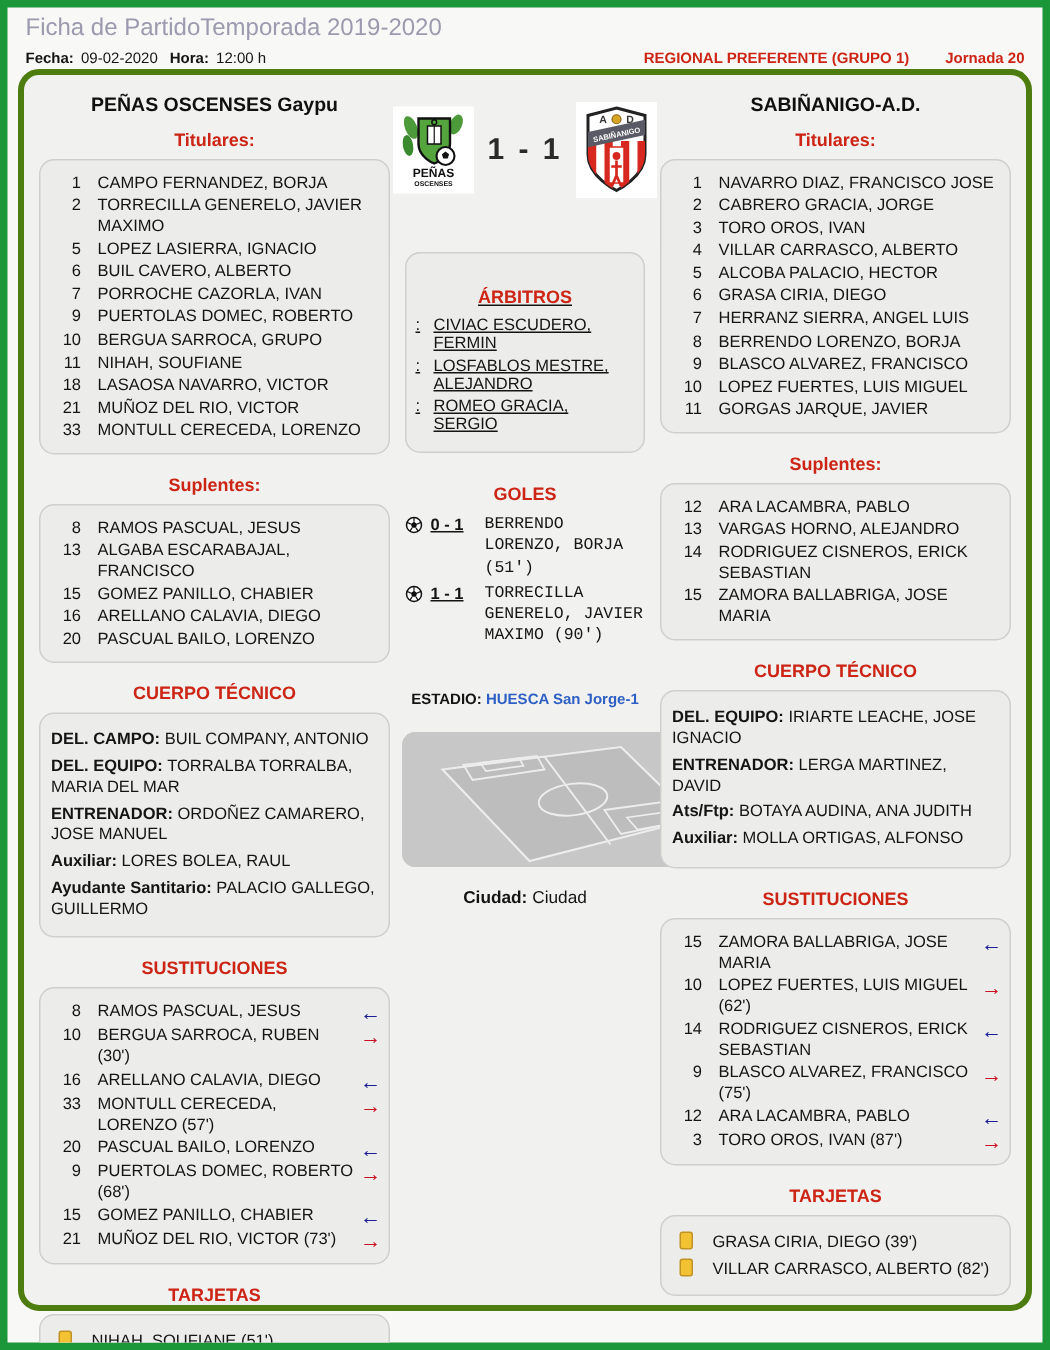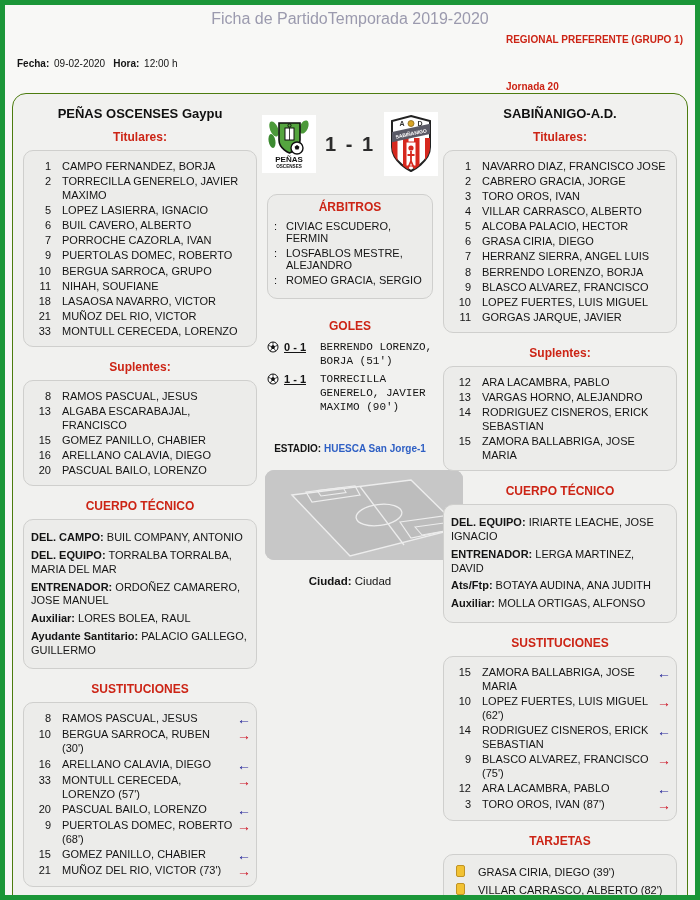--- a/index.html
+++ b/index.html
@@ -10,28 +10,28 @@
   *{box-sizing:border-box;}
   html,body{margin:0;padding:0;}
   body{
     width:700px;height:900px;overflow:hidden;
     border:5px solid var(--border-green);
     background:#f8f8f6;
     font-family:"Liberation Sans","DejaVu Sans",sans-serif;
     color:#141414;font-size:11px;
   }
   
-  .header-top{display:flex;justify-content:center;align-items:center;padding:5px 12px 1px;font-size:16px;color:var(--header-gray);}
+  .header-top{display:flex;justify-content:flex-start;align-items:center;padding:5px 12px 1px;font-size:16px;color:var(--header-gray);}
   .header-meta{display:flex;justify-content:space-between;align-items:center;padding:5px 12px 0;font-size:10px;}
   .meta-left{display:flex;gap:8px;}
   .meta-left .lbl{font-weight:bold;margin-right:2px;}
-  .meta-right{display:flex;gap:36px;color:var(--accent-red);font-weight:bold;flex-direction:column;}
+  .meta-right{display:flex;gap:24px;color:var(--accent-red);font-weight:bold;}
   
   .main{
-    margin:1px 7px 5px;background:#f1f1ef;border:1px solid #4d7c0f;
+    margin:1px 7px 5px;background:#f1f1ef;border:4px solid #4d7c0f;
     border-radius:14px;padding:6px 8px 8px;display:flex;gap:6px;
     height:828px;
   }
   .col{display:flex;flex-direction:column;}
   .side{width:238px;flex:none;}
   .center{flex:1;min-width:0;}
   .team-title{text-align:center;font-weight:bold;font-size:13px;margin:6px 0 0;color:#101010;}
   .sec-heading{color:var(--accent-red);font-weight:bold;text-align:center;font-size:12px;margin:9px 0 4px;}
   .box{background:#ececea;border:1px solid #cfcfcd;border-radius:10px;padding:7px 5px;margin:2px 2px 4px;}
   .row{display:flex;margin:1px 0;line-height:1.28;}
@@ -44,21 +44,21 @@
   .arr-in{color:var(--arrow-in-blue);}
   .arr-out{color:var(--arrow-out-red);}
   
   .card-row{align-items:flex-start;margin:3px 0;}
   .card-y{width:9px;height:12px;border-radius:2px;background:var(--yellow-card);border:1px solid var(--yellow-card-border);margin:0 13px 0 7px;flex:none;}
   .cname{flex:1;}
   
   .score-row{display:flex;align-items:center;justify-content:center;gap:9px;margin:12px 0 8px;}
   .logo-box{background:#fff;padding:2px;flex:none;display:flex;}
   .score{font-size:20px;font-weight:bold;color:#2b2b2b;letter-spacing:2px;white-space:nowrap;}
-  .refs{padding:0 6px 9px;margin-top:10px;}
+  .refs{padding:17px 6px 9px;margin-top:28px;text-decoration:underline;}
   .refs .sec-heading{margin:5px 0 6px;}
   .ref-row{display:flex;margin:3px 0;}
   .pref{width:12px;flex:none;}
   .rname{flex:1;}
   .goals{margin:0 0 2px 2px;}
   .goal-row{display:flex;align-items:flex-start;margin:3px 0;line-height:1.3;}
   .gicon{flex:none;margin:1px 5px 0 0;width:12px;height:12px;}
   .gscore{font-weight:bold;flex:none;width:36px;text-decoration:underline;}
   .gname{flex:1;font-family:Liberation Mono, monospace;}
   .estadio{text-align:center;font-size:10px;margin-top:24px;}

